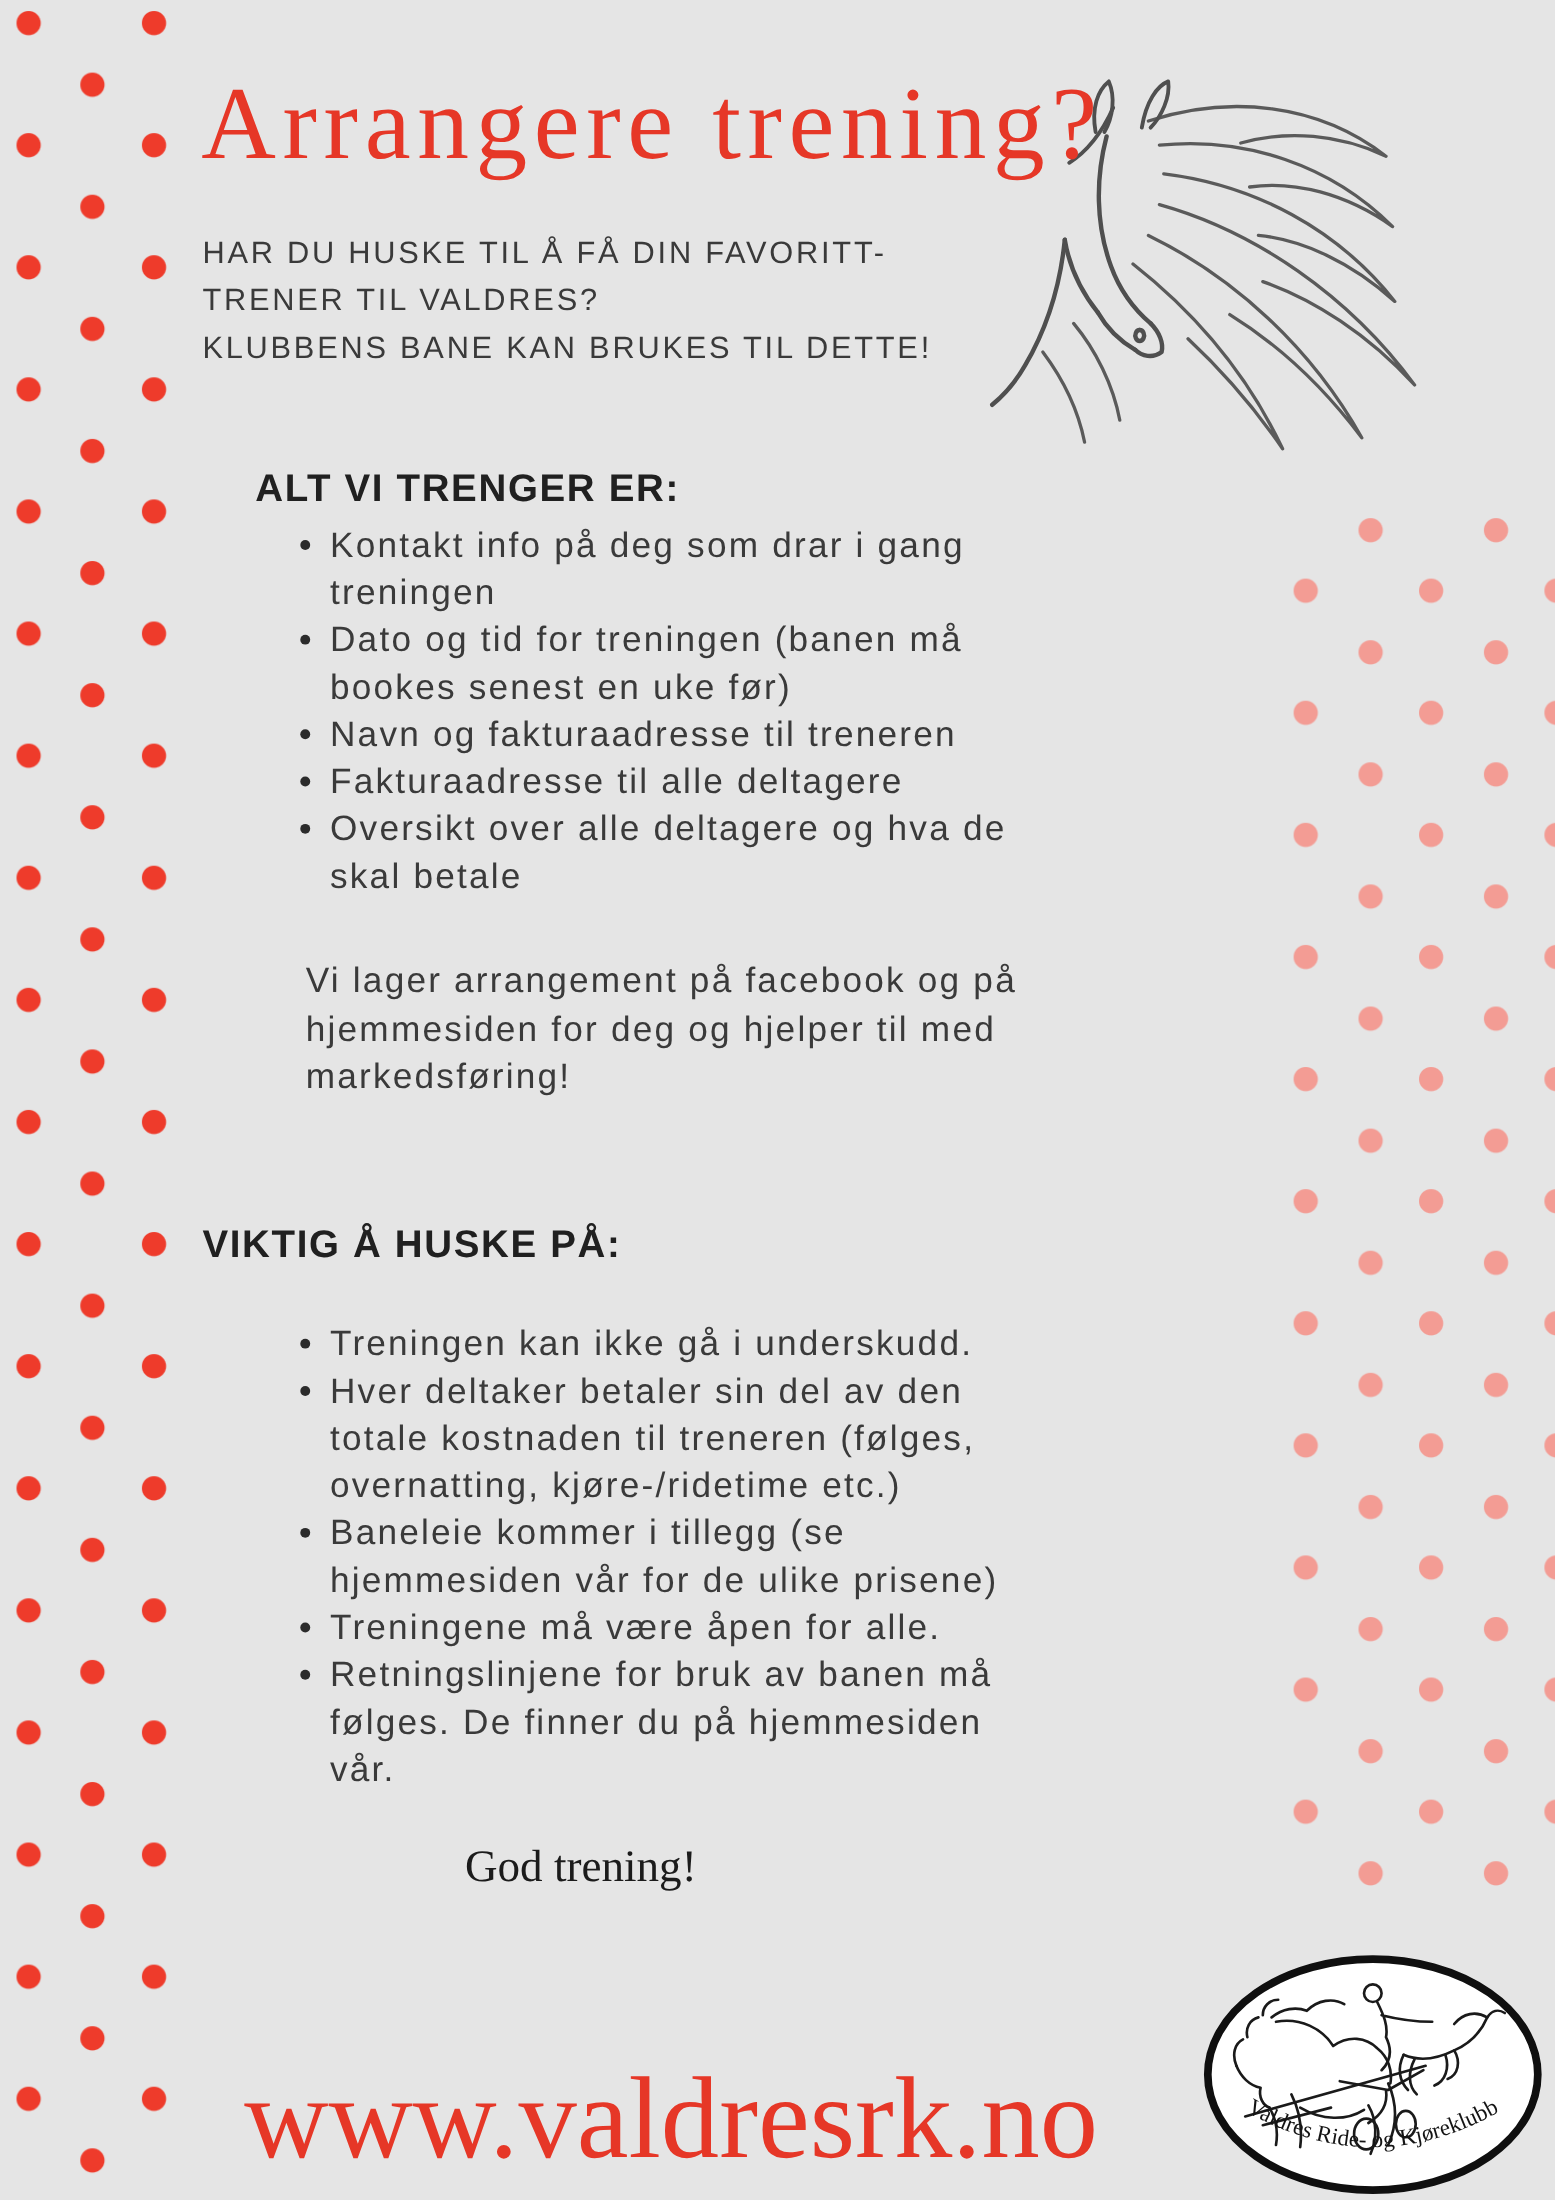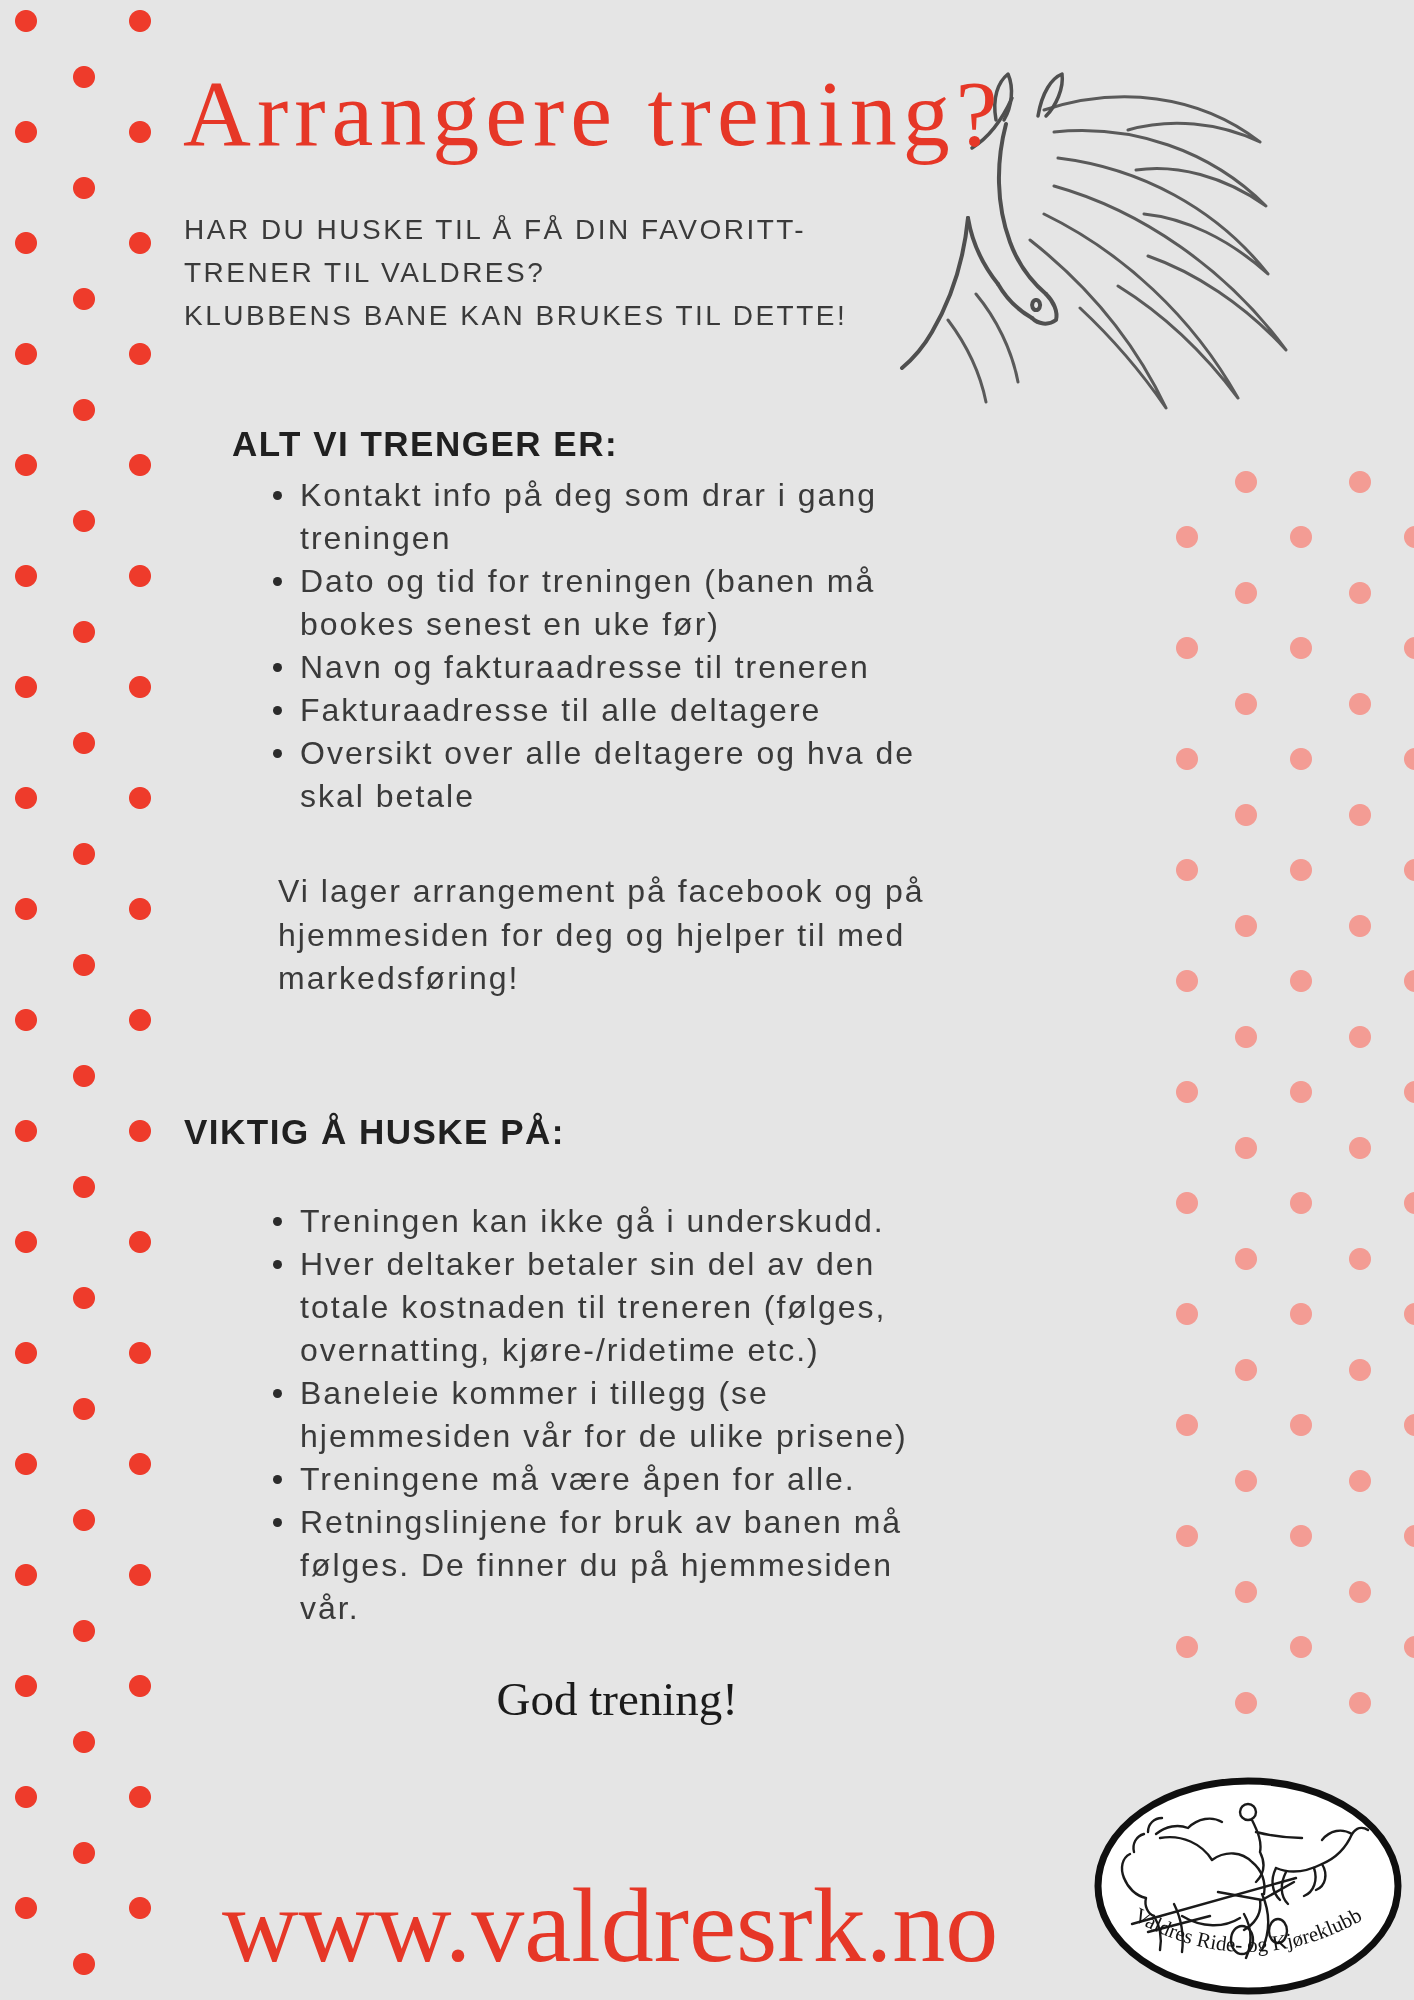--- a/index.html
+++ b/index.html
@@ -64,21 +64,21 @@
     width: 9px; height: 9px; border-radius: 50%; background: #2b2b2b;
   }
   .note {
     position: absolute; left: 278px; top: 870px; width: 675px;
     font-size: 32px; line-height: 43.5px; letter-spacing: 2px;
     color: #3a3a3a;
   }
   .closing {
     position: absolute; left: 318px; top: 1672px; width: 420px;
     font-family: "Liberation Serif", serif;
-    font-size: 47px; color: #1b1b1b; text-align: right; white-space: nowrap;
+    font-size: 41px; color: #1b1b1b; text-align: center; white-space: nowrap;
   }
   .website {
     position: absolute; left: 222px; top: 1846px;
     font-family: "Liberation Serif", serif;
     font-size: 106px; line-height: 1; color: #e63727; white-space: nowrap; margin-top: 27px;
   }
   .horse-head { position: absolute; left: 888px; top: 58px; width: 520px; height: 380px; }
   .club-logo { position: absolute; left: 1090px; top: 1774px; width: 316px; height: 226px; }
 </style>
 </head>

